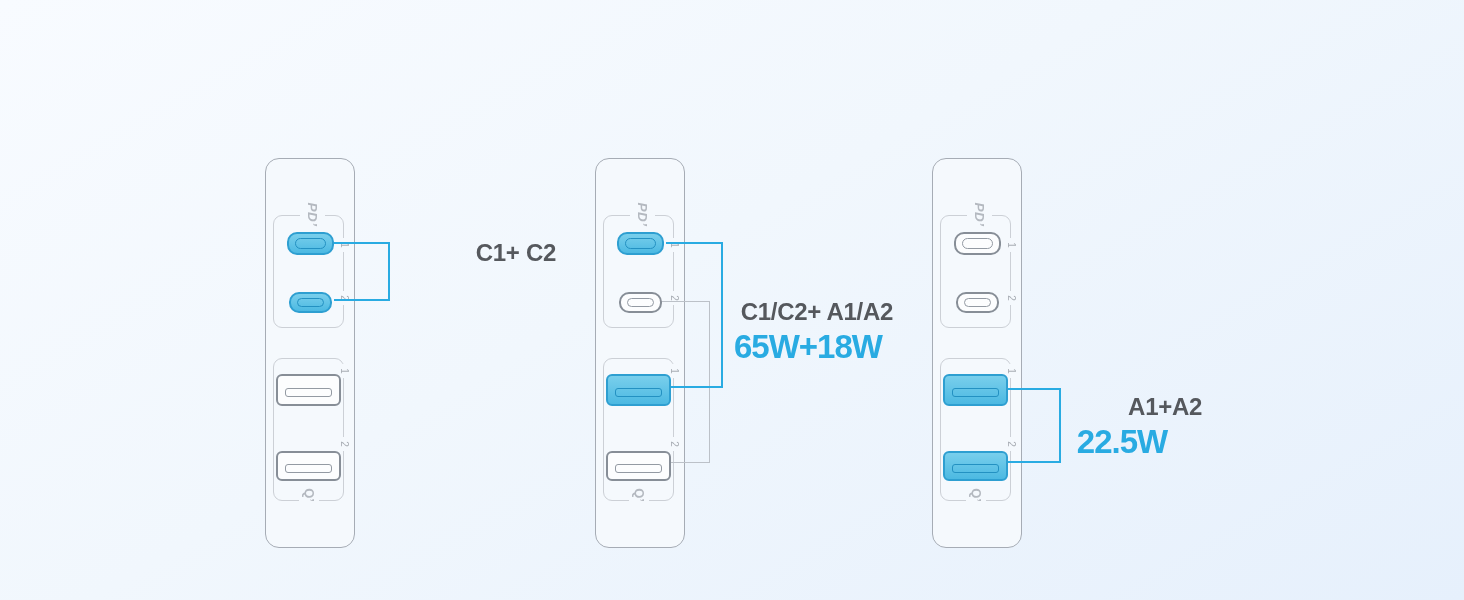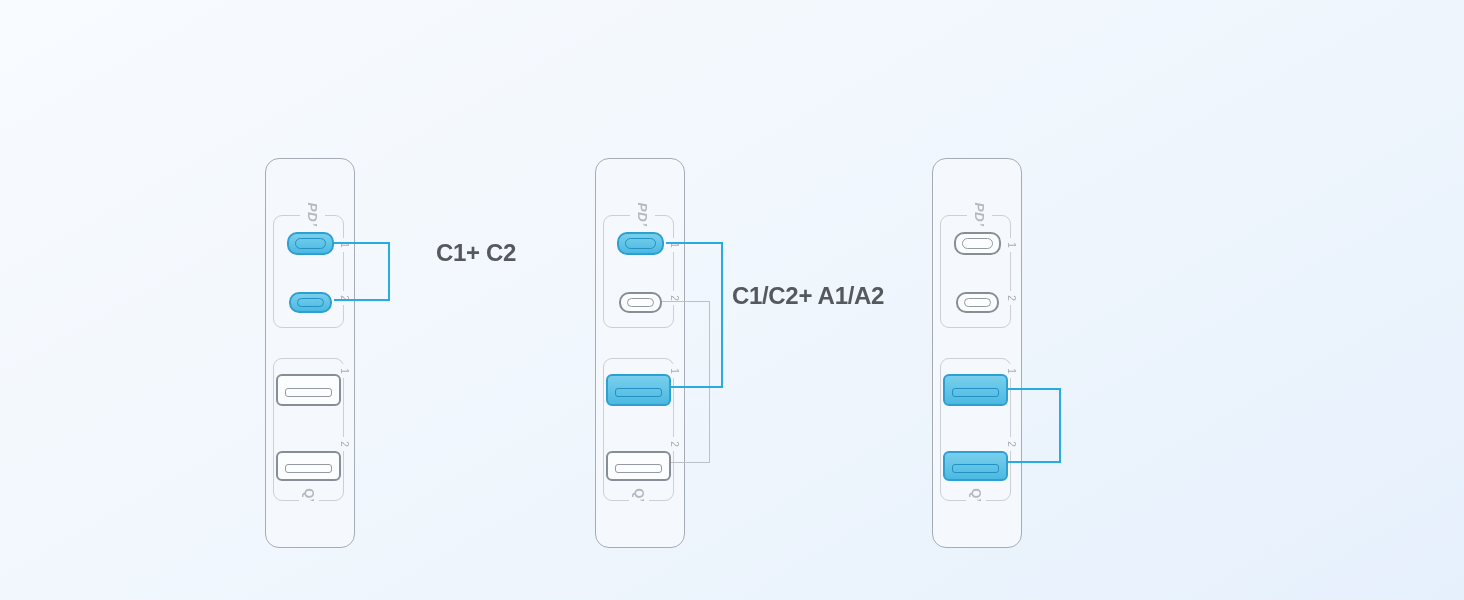--- a/index.html
+++ b/index.html
@@ -77,26 +77,26 @@
   .bracket-grey { border-top:1.5px solid #bcc1c8; border-right:1.5px solid #bcc1c8; border-bottom:1.5px solid #bcc1c8; }
 
   .ch1 .bracket-blue { left:69px; top:84px;  width:56px; height:59px; }
   .ch2 .bracket-blue { left:71px; top:84px;  width:57px; height:146px; }
   .ch2 .bracket-grey { left:64px; top:143px; width:51px; height:162px; }
   .ch3 .bracket-blue { left:74px; top:230px; width:55px; height:75px; }
 
   
   .callout { position:absolute; text-align:center; z-index:4; }
   .ch1 .callout { left:131px; top:80px;  width:160px; }
-  .ch2 .callout { left:128px; top:123px; width:170px; }
+  .ch2 .callout { left:128px; top:139px; width:170px; }
   .ch3 .callout { left:110px; top:234px; width:160px; }
 
   .combo {
     font-size:24px; line-height:29px; font-weight:600;
-    color:#55585d; letter-spacing:-0.3px; white-space:nowrap;
+    color:#55585d; letter-spacing:-0.3px; white-space:nowrap;text-align:right;
   }
   .watts {
     font-size:33px; line-height:38px; font-weight:700;
     color:#29abe2; letter-spacing:-1px; margin-top:2px; white-space:nowrap;
   }
 </style>
 </head>
 <body>
 
 <div class="stage">
@@ -150,20 +150,21 @@
           <span class="inner"></span>
         </div>
       <div class="port usb-a a2" data-active="false">
           <span class="inner"></span>
         </div>
     </div>
     <div class="bracket bracket-grey"></div>
     <div class="bracket bracket-blue"></div>
     <div class="callout">
       <div class="combo">C1/C2+ A1/A2</div>
+      <div class="watts">65W+18W</div>
     </div>
   </div>
 
   <div class="charger ch3">
     <div class="panel">
       <div class="group group-c"></div>
       <div class="group group-a"></div>
       <span class="pd-logo">PD’</span>
       <span class="qc-logo">Q’</span>
       <span class="num num-c1">1</span>
@@ -177,15 +178,19 @@
           <span class="inner"></span>
         </div>
       <div class="port usb-a a1" data-active="true">
           <span class="inner"></span>
         </div>
       <div class="port usb-a a2" data-active="true">
           <span class="inner"></span>
         </div>
     </div>
     <div class="bracket bracket-blue"></div>
+    <div class="callout">
+      <div class="combo">A1+A2</div>
+      <div class="watts">22.5W</div>
+    </div>
   </div>
 
 </div>
 
 </body></html>

